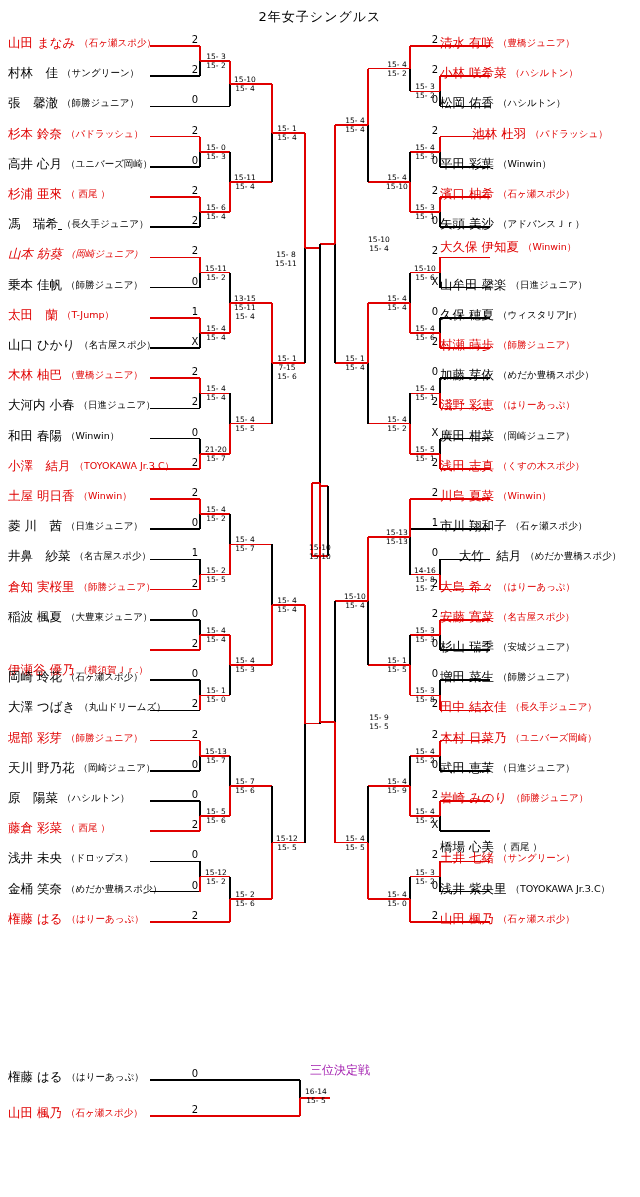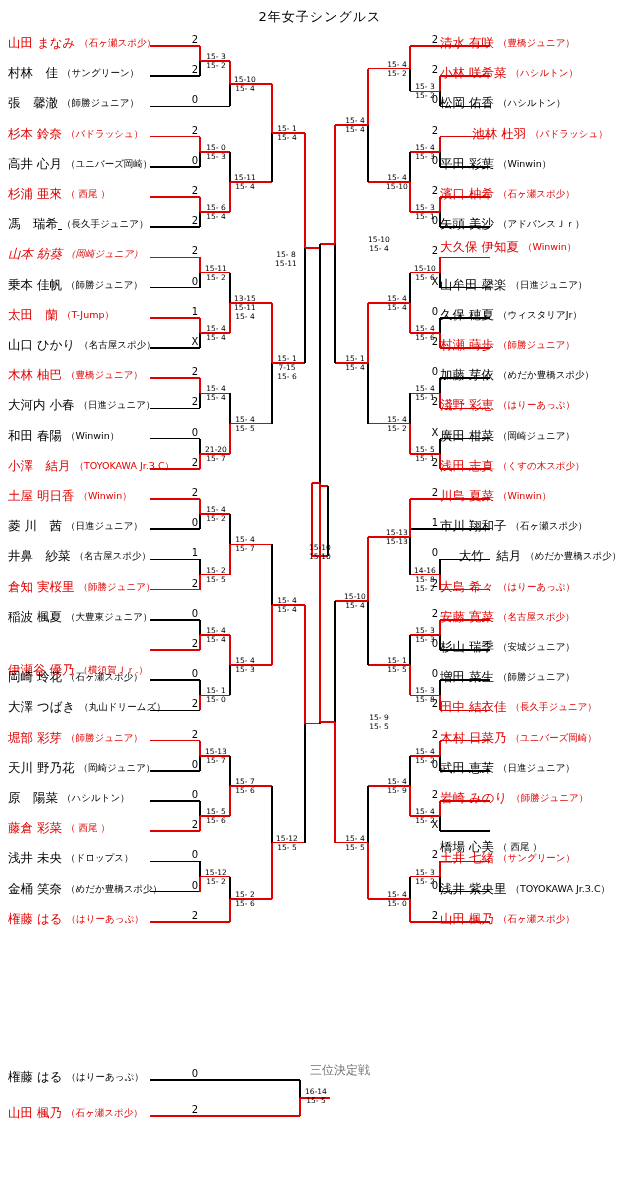--- a/index.html
+++ b/index.html
@@ -19,21 +19,21 @@
     text-align: center;
     font-size: 13px;
     color: #000;
     letter-spacing: 1px;
   }
   #third-title {
     position: absolute;
     top: 1062px; left: 240px; width: 200px;
     text-align: center;
     font-size: 12px;
-    color: #737373;
+    color: #a21caf;
   }
   
   .pl {
     position: absolute;
     height: 14px;
     line-height: 14px;
     white-space: nowrap;
     font-size: 12.5px;
     color: #000;
   }

